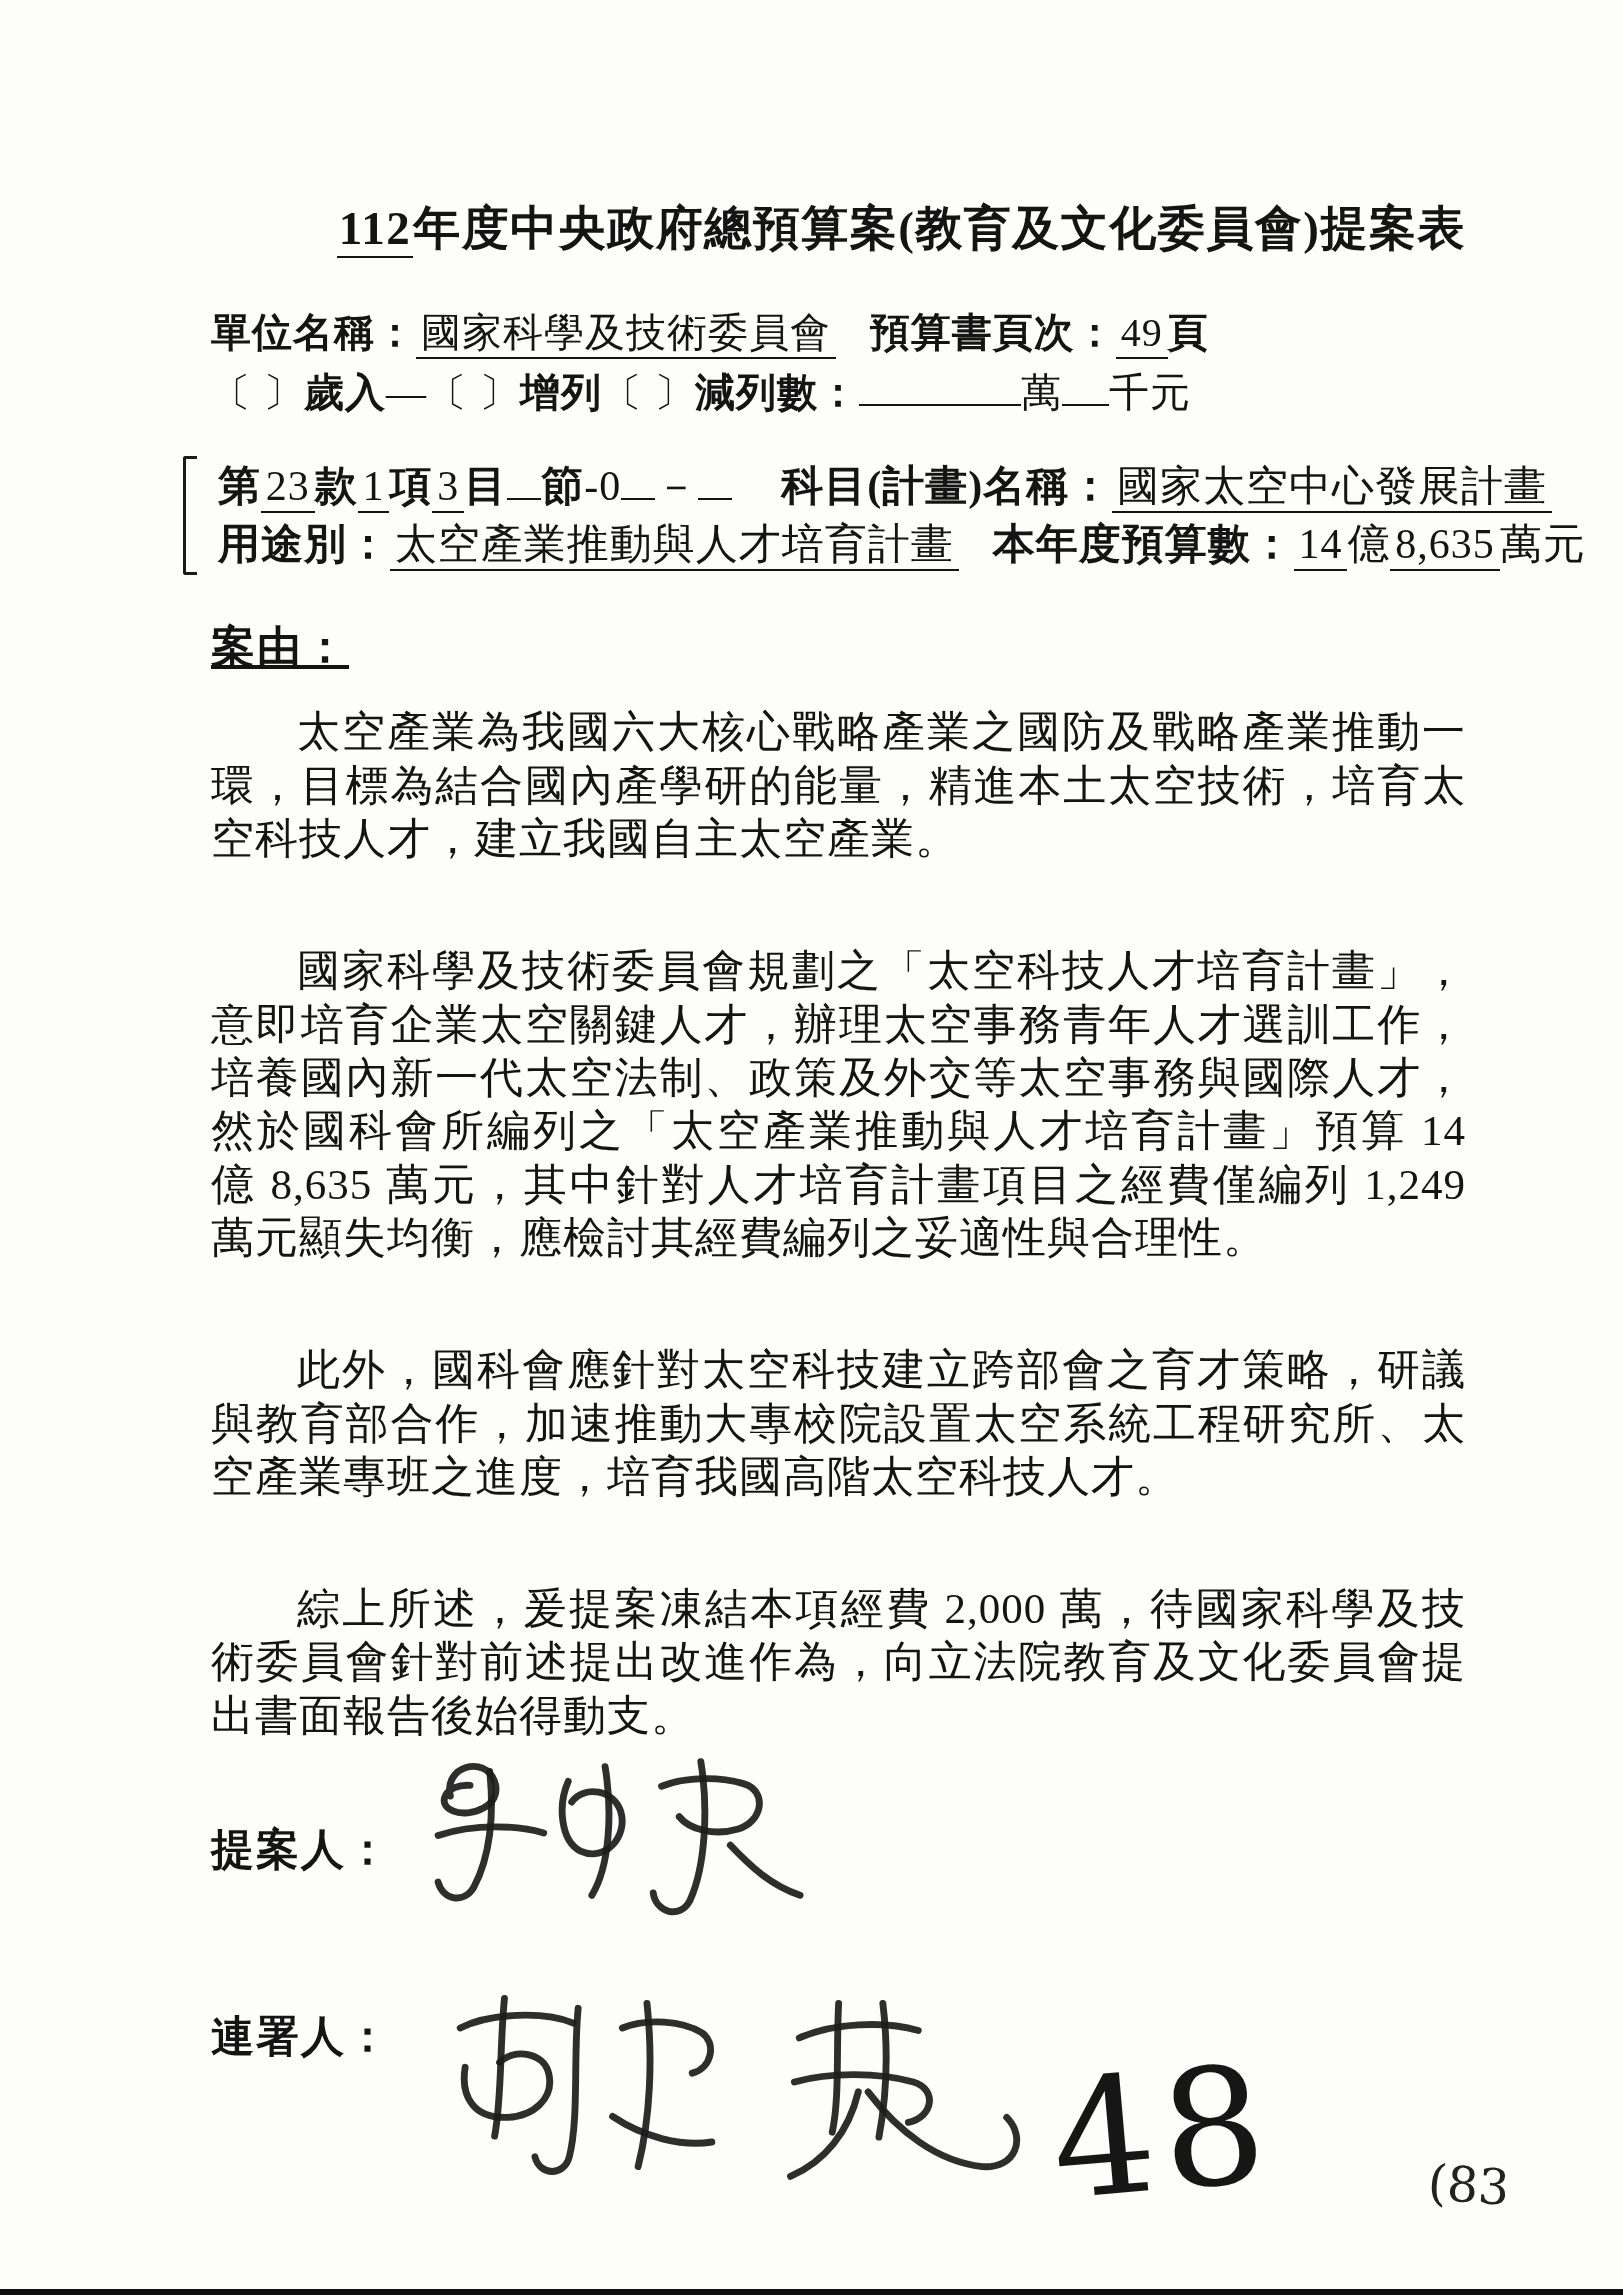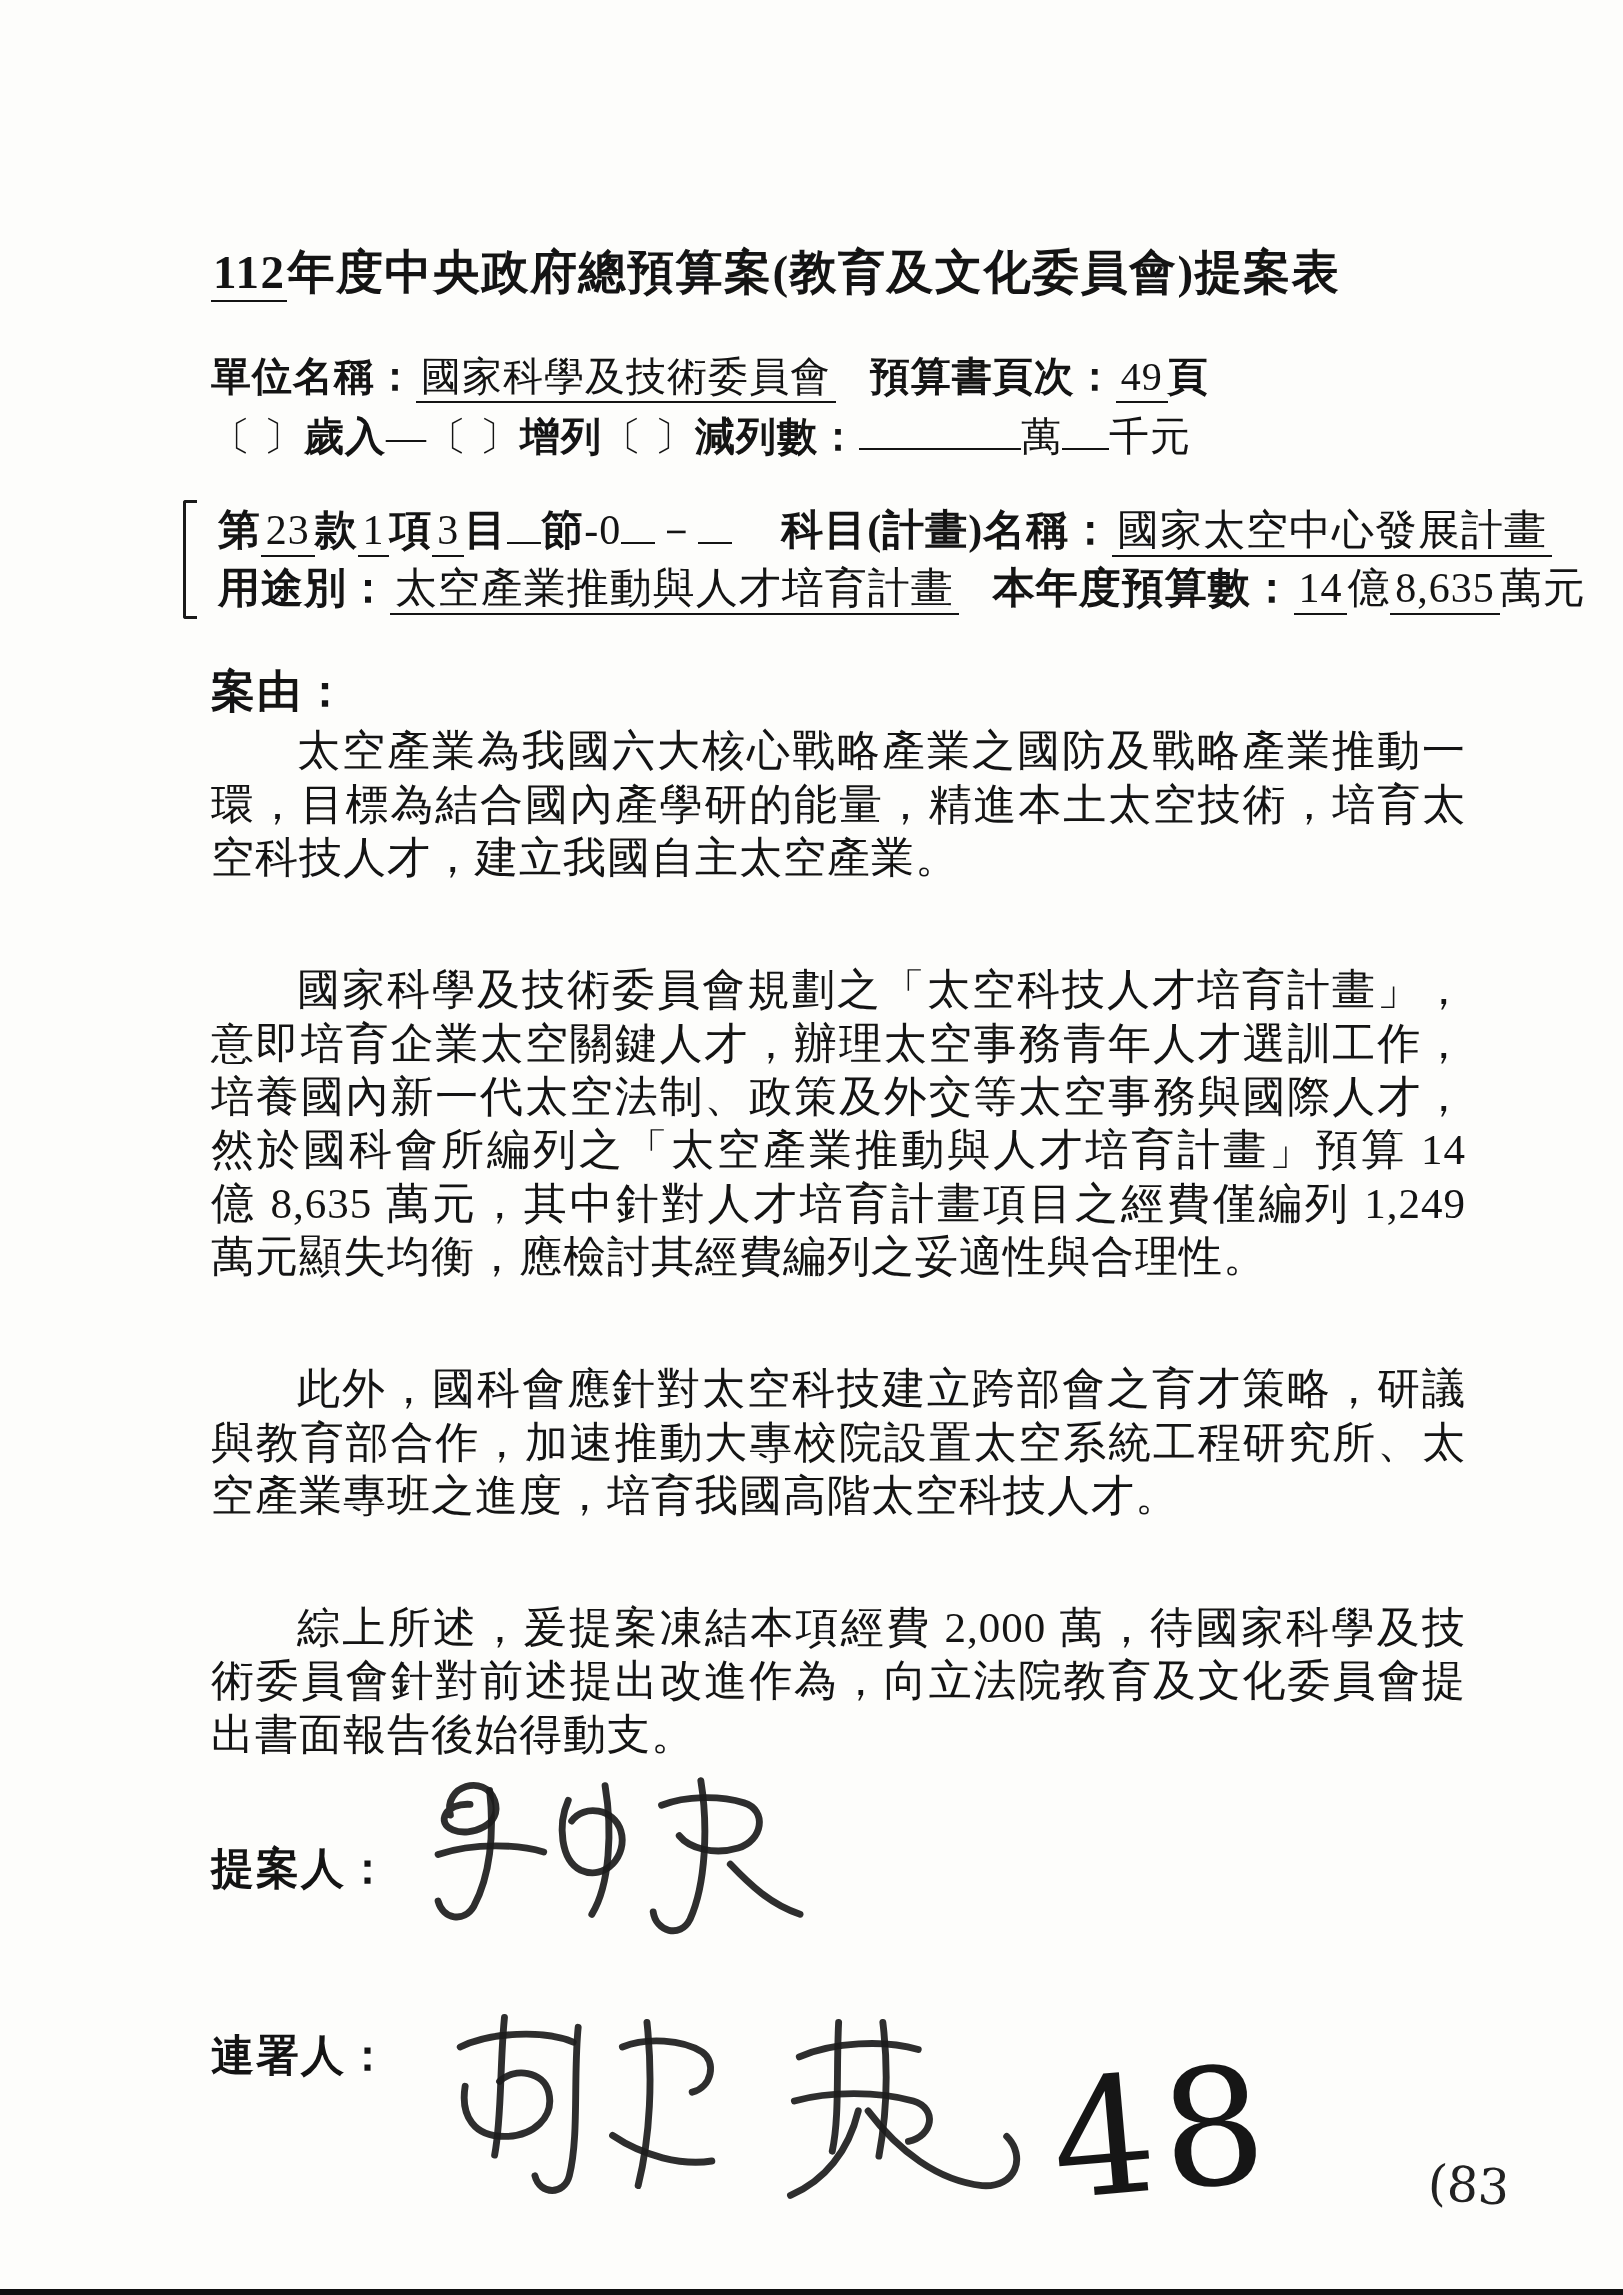--- a/index.html
+++ b/index.html
@@ -7,22 +7,22 @@
   body { font-family:"Liberation Serif", serif; color:#141414; }
   .page {
     position:relative;
     width:1623px; height:2295px;
     margin:0 auto;
     background:#fdfdfb;
     overflow:hidden;
     padding:197px 157px 0 211px;
   }
   .title {
-    font-size:47px; font-weight:700; text-align:left;
-    letter-spacing:1.5px; margin-bottom:47px; white-space:nowrap;margin-top:44px;
+    font-size:47px; font-weight:700; text-align:right;
+    letter-spacing:1.5px; margin-bottom:47px; white-space:nowrap;
   }
   .meta-line {
     font-size:40px; line-height:1.32; white-space:nowrap;
     margin-bottom:6.9px; letter-spacing:1px;
   }
   .item-section {
     position:relative; margin-top:39px; margin-bottom:44px; padding-left:6.9px;
   }
   .bracket {
     position:absolute; left:-28.5px; top:-2.9px; bottom:-1px; width:14.7px;
@@ -39,21 +39,21 @@
   .u-tight { border-bottom:2.5px solid #141414; padding:0 2px 2px; }
   .blank {
     display:inline-block; border-bottom:2.5px solid #141414;
     height:0.85em; vertical-align:baseline;
   }
   .w330 { width:162px; } .w170 { width:84px; } .w95 { width:47px; }
   .w80 { width:39px; } .w70 { width:34px; }
   .gap70  { display:inline-block; width:34px; }
   .gap100 { display:inline-block; width:49px; }
   .gap180 { display:inline-block; width:88px; }
-  .case-label { font-size:44px; font-weight:700; margin-bottom:3px; letter-spacing:2px; }
+  .case-label { font-size:44px; font-weight:700; margin-bottom:28px; letter-spacing:2px;text-decoration:underline; }
   .para {
     font-size:43px; line-height:1.24; text-align:justify;
     text-indent:2em; letter-spacing:1px; margin-bottom:79px;
   }
   .sig-row { display:flex; align-items:flex-start; margin-top:59px; height:167px; }
   .sig-row.second { margin-top:19.7px; height:211px; }
   .sig-label { font-size:43px; font-weight:700; letter-spacing:2px; flex:0 0 auto; }
   .sig-art { flex:0 0 auto; }
   .sig-art svg path {
     fill:none; stroke:#1c1c1c; stroke-width:14;

